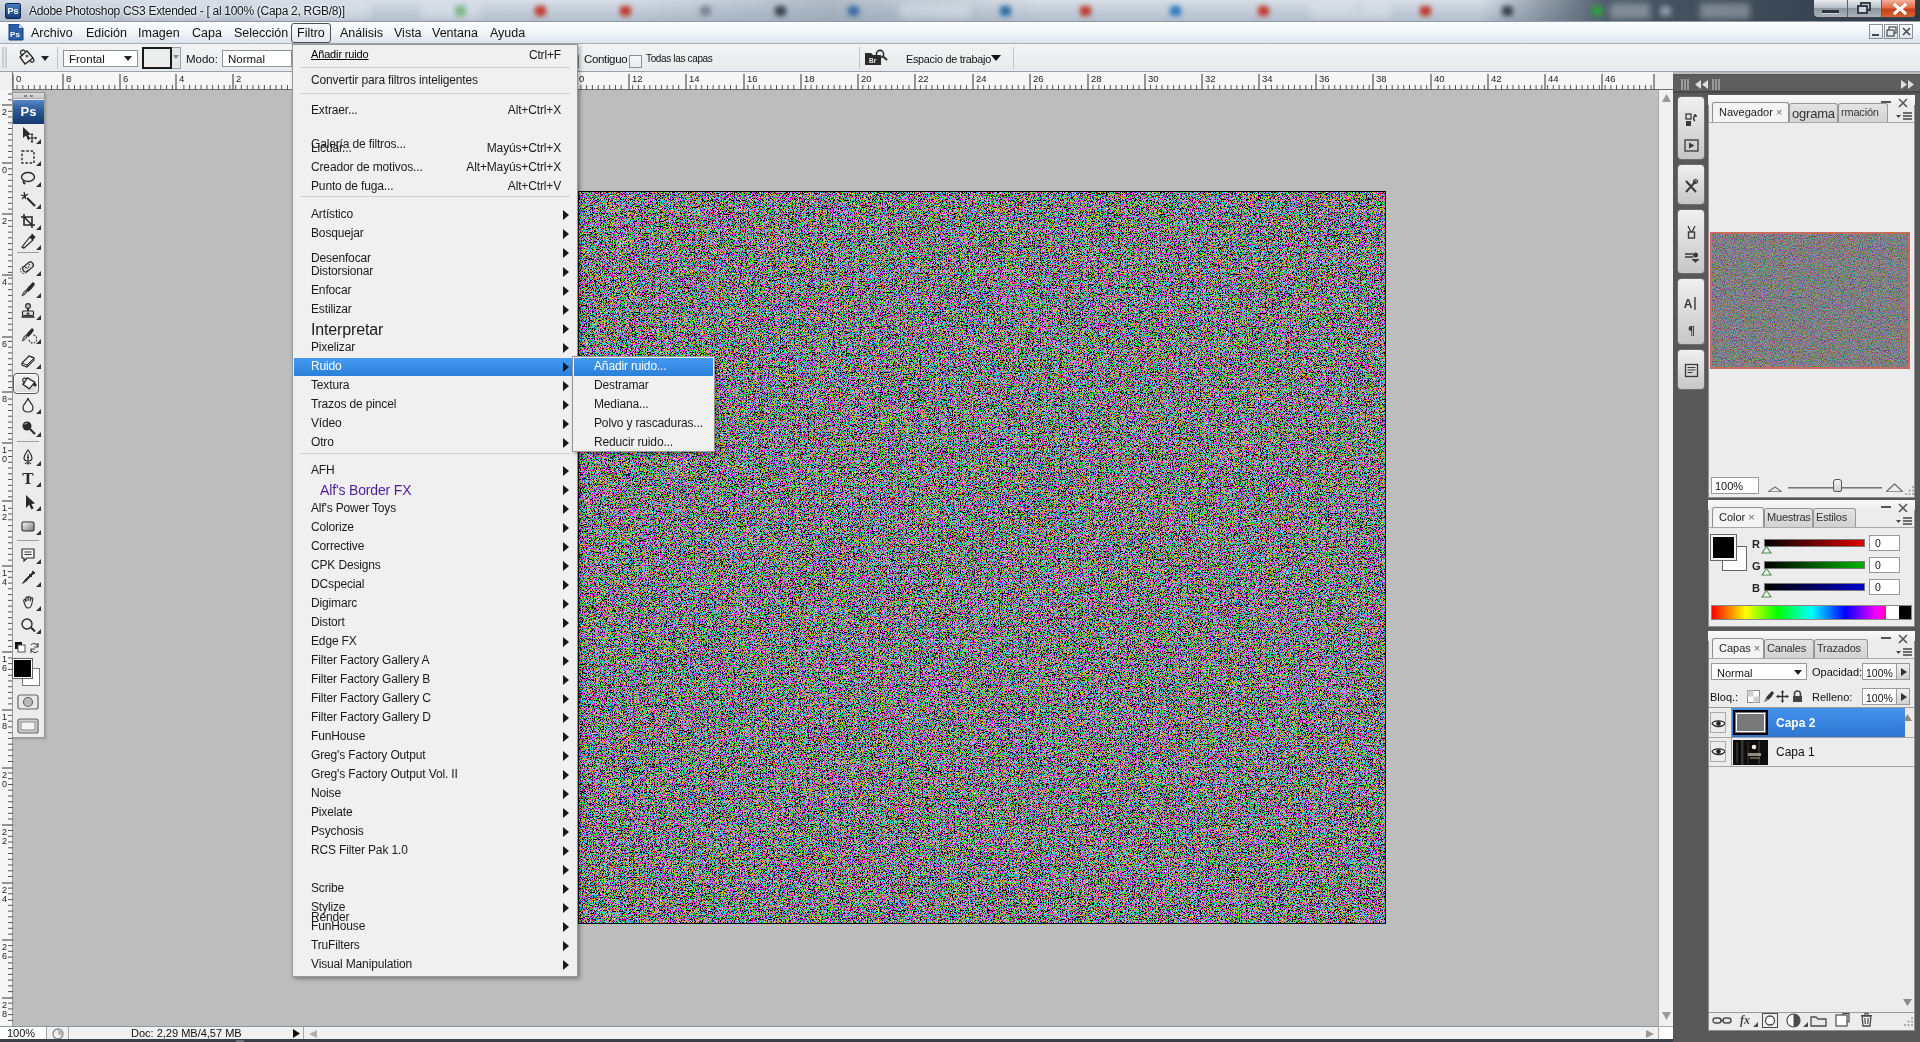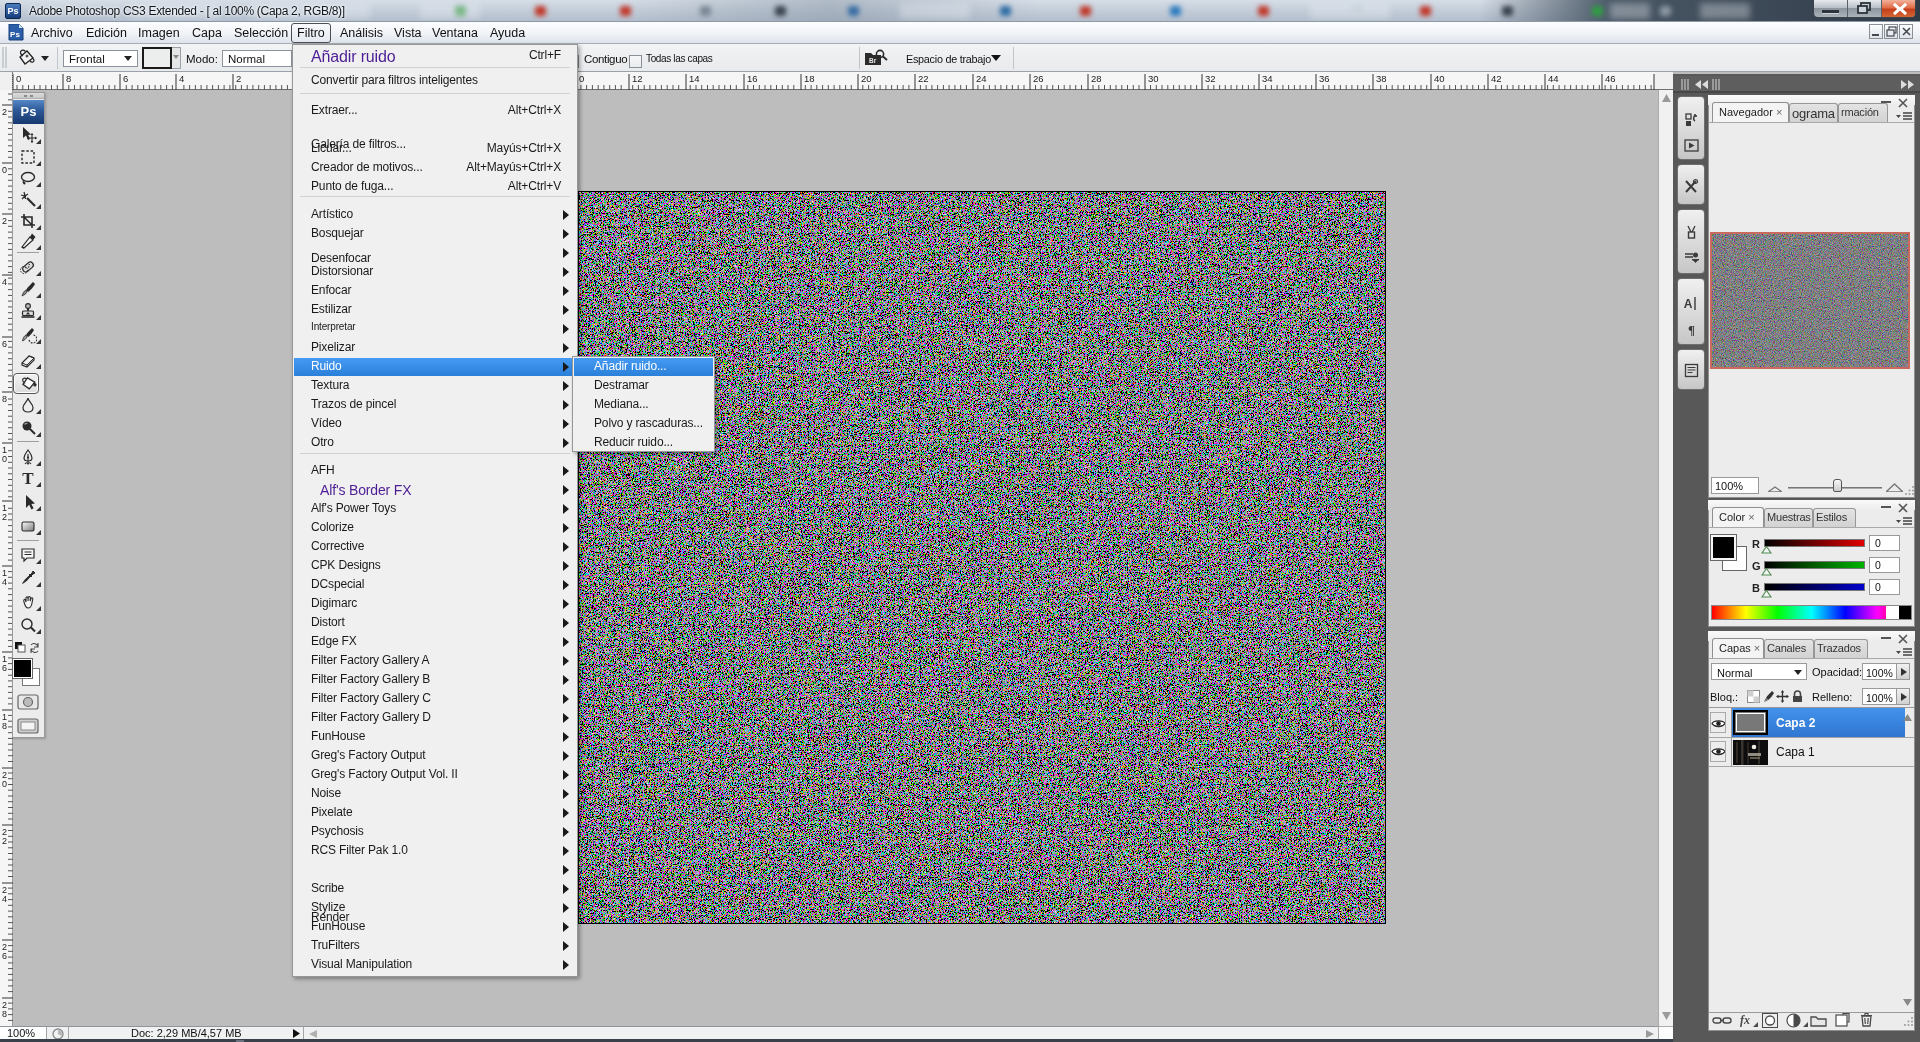--- a/index.html
+++ b/index.html
@@ -723,21 +723,21 @@
     <g fill="#9a9a9a">
       <circle cx="9" cy="2" r="1"></circle>
       <circle cx="5.5" cy="5.5" r="1"></circle>
       <circle cx="9" cy="5.5" r="1"></circle>
       <circle cx="2" cy="9" r="1"></circle>
       <circle cx="5.5" cy="9" r="1"></circle>
       <circle cx="9" cy="9" r="1"></circle>
     </g>
   </svg>
 <div class="abs" style="left:292px;top:44px;width:286px;height:933px;background:#f0f0f0;border:1px solid #979797;box-shadow:2px 2px 4px rgba(0,0,0,.35);"></div>
-<div class="txt" style="left:311px;top:47.5px;font-size:16px;letter-spacing:-0.15px;color:#4c1d95;">Añadir ruido</div>
+<div class="txt" style="left:311px;top:47.5px;font-size:11px;letter-spacing:-0.15px;color:#000000;text-decoration:underline;">Añadir ruido</div>
 <div class="txt" style="left:442px;top:47.5px;width:119px;text-align:right;font-size:12px;letter-spacing:-0.15px;color:#1a1a1a;">Ctrl+F</div>
 <div class="abs" style="left:300px;top:66.5px;width:270px;height:1px;background:#d0d0d0;"></div>
 <div class="txt" style="left:311px;top:72.5px;font-size:12px;letter-spacing:-0.15px;color:#1a1a1a;">Convertir para filtros inteligentes</div>
 <div class="abs" style="left:300px;top:92.5px;width:270px;height:1px;background:#d0d0d0;"></div>
 <div class="txt" style="left:311px;top:102.5px;font-size:12px;letter-spacing:-0.15px;color:#1a1a1a;">Extraer...</div>
 <div class="txt" style="left:442px;top:102.5px;width:119px;text-align:right;font-size:12px;letter-spacing:-0.15px;color:#1a1a1a;">Alt+Ctrl+X</div>
 <div class="txt" style="left:311px;top:121.5px;font-size:12px;letter-spacing:-0.15px;color:#1a1a1a;margin-top:15px;">Galería de filtros...</div>
 <div class="txt" style="left:311px;top:140.5px;font-size:12px;letter-spacing:-0.15px;color:#1a1a1a;">Licuar...</div>
 <div class="txt" style="left:442px;top:140.5px;width:119px;text-align:right;font-size:12px;letter-spacing:-0.15px;color:#1a1a1a;">Mayús+Ctrl+X</div>
 <div class="txt" style="left:311px;top:159.5px;font-size:12px;letter-spacing:-0.15px;color:#1a1a1a;">Creador de motivos...</div>
@@ -762,21 +762,21 @@
     <path d="M0,0 L6,5 L0,10 Z" fill="#1a1a1a"></path>
   </svg>
 <div class="txt" style="left:311px;top:282.5px;font-size:12px;letter-spacing:-0.15px;color:#1a1a1a;">Enfocar</div>
 <svg class="abs" style="left:563px;top:285.5px" width="6" height="10">
     <path d="M0,0 L6,5 L0,10 Z" fill="#1a1a1a"></path>
   </svg>
 <div class="txt" style="left:311px;top:301.5px;font-size:12px;letter-spacing:-0.15px;color:#1a1a1a;">Estilizar</div>
 <svg class="abs" style="left:563px;top:304.5px" width="6" height="10">
     <path d="M0,0 L6,5 L0,10 Z" fill="#1a1a1a"></path>
   </svg>
-<div class="txt" style="left:311px;top:320.5px;font-size:10px;letter-spacing:-0.15px;color:#1a1a1a;">Interpretar</div>
+<div class="txt" style="left:311px;top:320.5px;font-size:16px;letter-spacing:-0.15px;color:#1a1a1a;">Interpretar</div>
 <svg class="abs" style="left:563px;top:323.5px" width="6" height="10">
     <path d="M0,0 L6,5 L0,10 Z" fill="#1a1a1a"></path>
   </svg>
 <div class="txt" style="left:311px;top:339.5px;font-size:12px;letter-spacing:-0.15px;color:#1a1a1a;">Pixelizar</div>
 <svg class="abs" style="left:563px;top:342.5px" width="6" height="10">
     <path d="M0,0 L6,5 L0,10 Z" fill="#1a1a1a"></path>
   </svg>
 <div class="abs" style="left:294px;top:357.5px;width:280px;height:18px;background:linear-gradient(180deg,#459bf4,#2a7fd8);"></div>
 <div class="txt" style="left:311px;top:358.5px;font-size:12px;letter-spacing:-0.15px;color:#fff;">Ruido</div>
 <svg class="abs" style="left:563px;top:361.5px" width="6" height="10">

